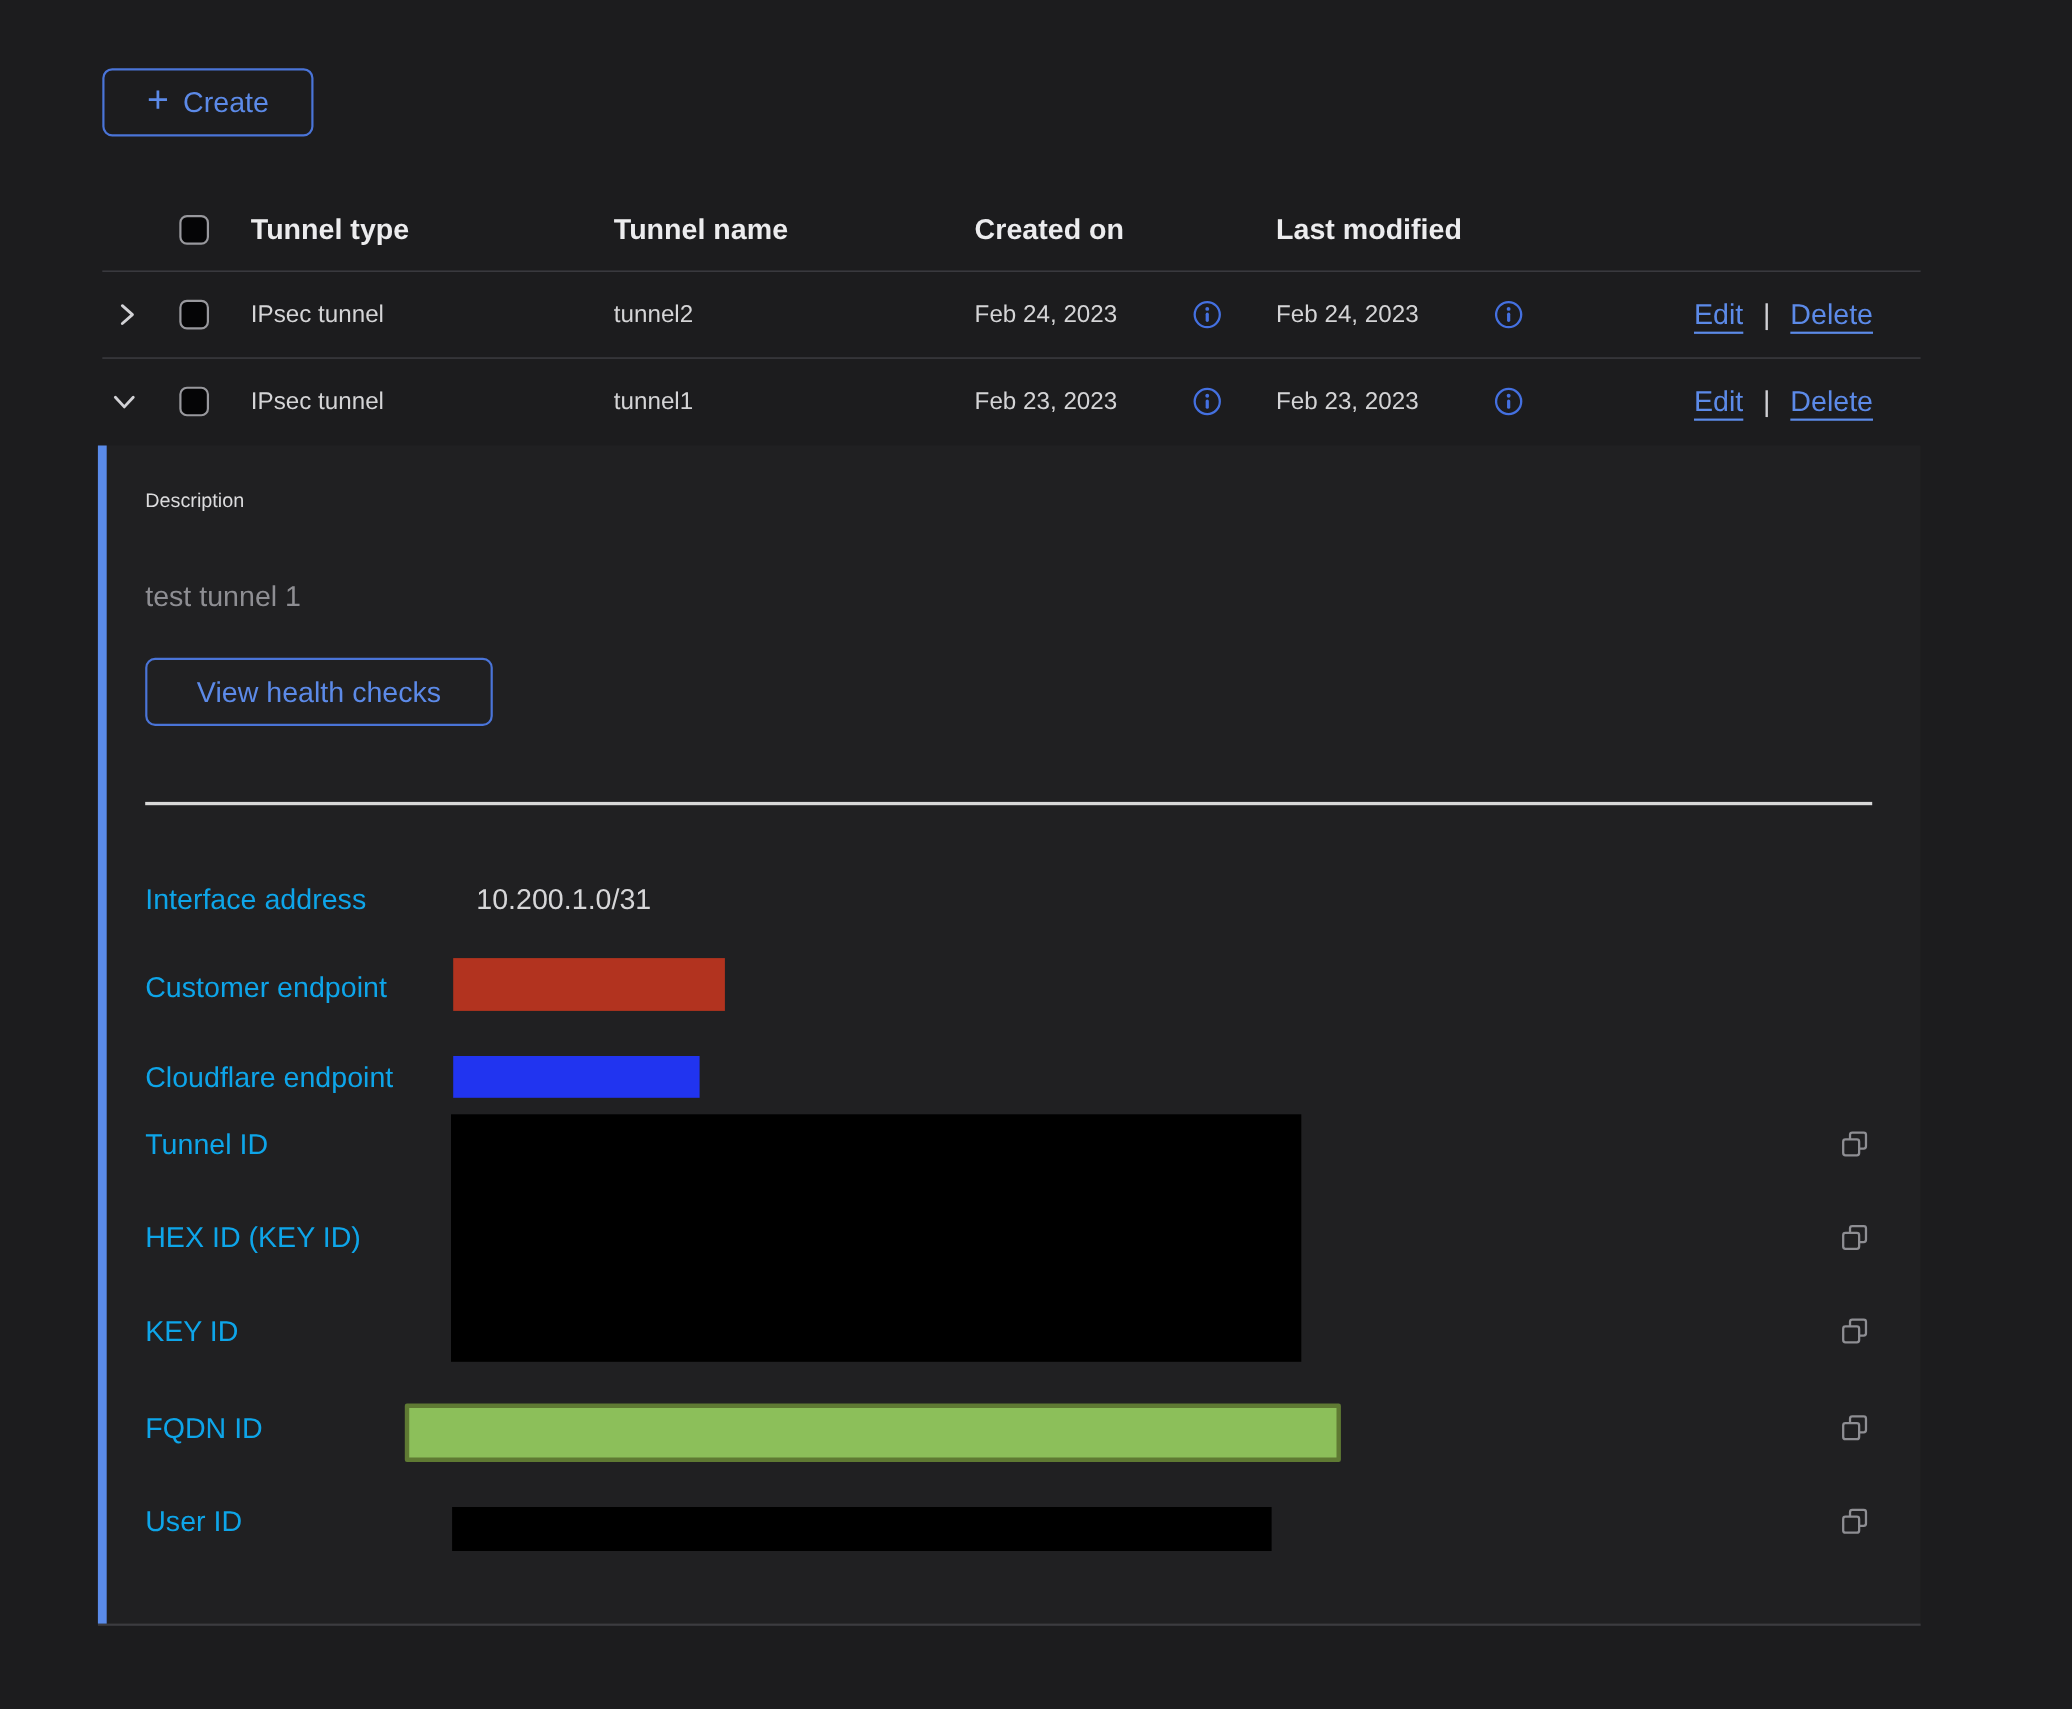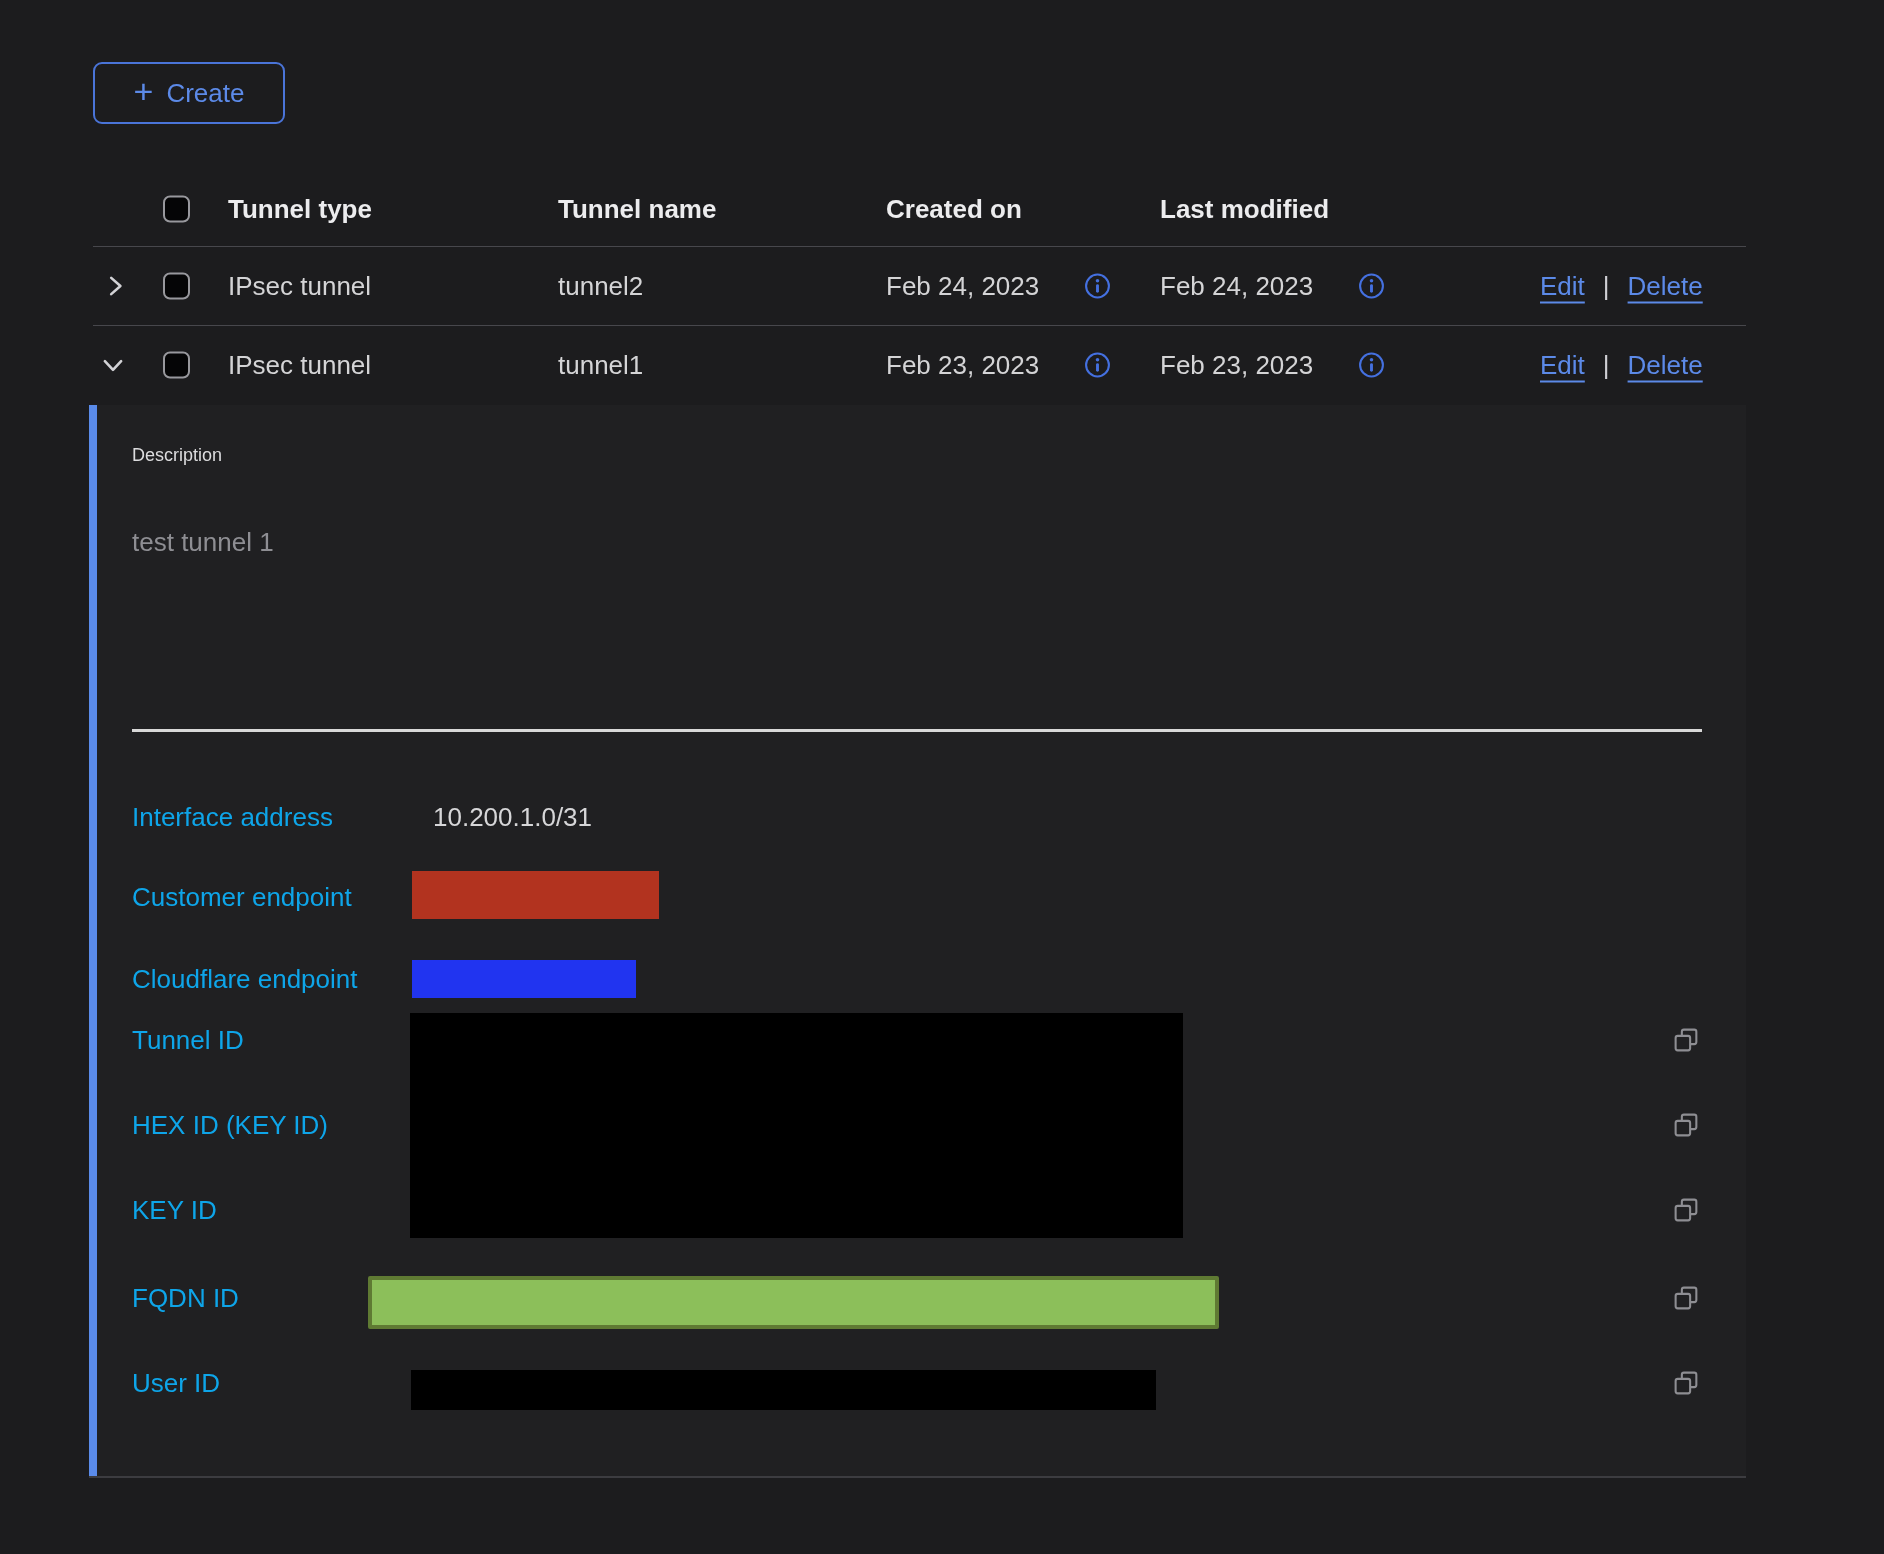--- a/index.html
+++ b/index.html
@@ -25,21 +25,21 @@
   }
   .create-btn .plus { font-size: 34px; font-weight: 300; line-height: 1; margin-top: -4px; }
 
   
   .hline { position: absolute; left: 93px; width: 1653px; height: 1px; background: #47474c; }
 
   .trow { position: absolute; left: 0; width: 1884px; }
   .cell { position: absolute; top: 50%; transform: translateY(-50%); white-space: nowrap; }
   .hdr .cell { top: 61%; }
   .th { font-weight: 700; color: #ececee; font-size: 26px; }
-  .td { color: #d4d4d6; font-size: 26px; }
+  .td { color: #d4d4d6; font-size: 22px; }
 
   .cb {
     display: inline-block; width: 27px; height: 27px;
     border: 2px solid #98989d; border-radius: 7px;
     background: #050506; cursor: pointer;
   }
   .chev { cursor: pointer; line-height: 0; background: none; border: none; padding: 0; }
 
   .link {
     color: #5c8ae8; font-size: 26px; text-decoration: underline;
@@ -166,20 +166,21 @@
     <a class="link">Delete</a>
   </span>
 </div>
 
 <div class="panel">
   <div class="bluebar"></div>
 
   <span class="p-abs desc-h" style="left:43px; top:40px;">Description</span>
   <span class="p-abs muted" style="left:43px; top:122px;">test tunnel 1</span>
 
+  <button class="health-btn">View health checks</button>
 
   <div class="divider"></div>
 
   <span class="p-abs lbl" style="left:43px; top:397px;">Interface address</span>
   <span class="p-abs value" style="left:344px; top:397px;">10.200.1.0/31</span>
 
   <span class="p-abs lbl" style="left:43px; top:477px;">Customer endpoint</span>
   <div class="redact red"></div>
 
   <span class="p-abs lbl" style="left:43px; top:559px;">Cloudflare endpoint</span>

